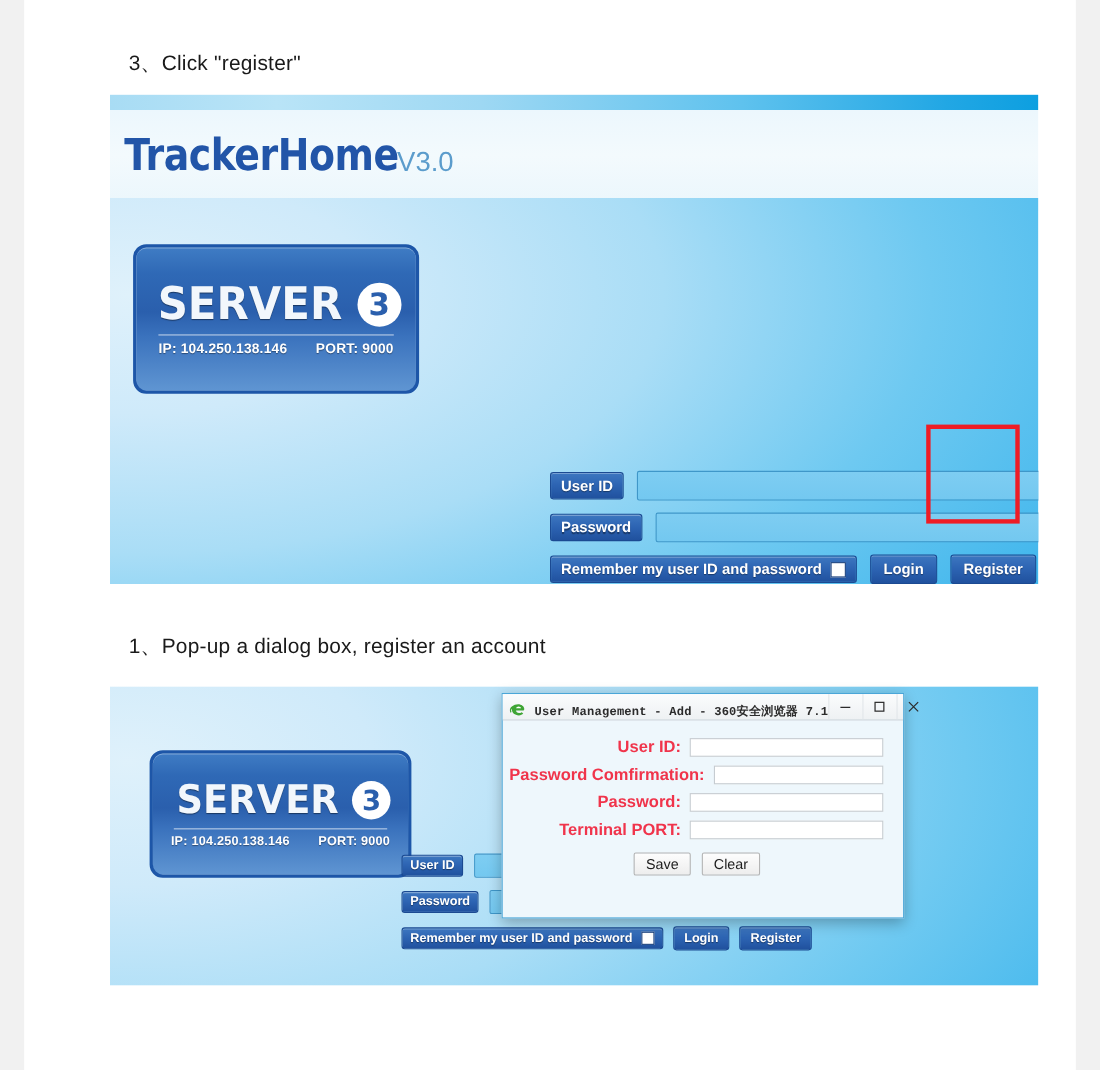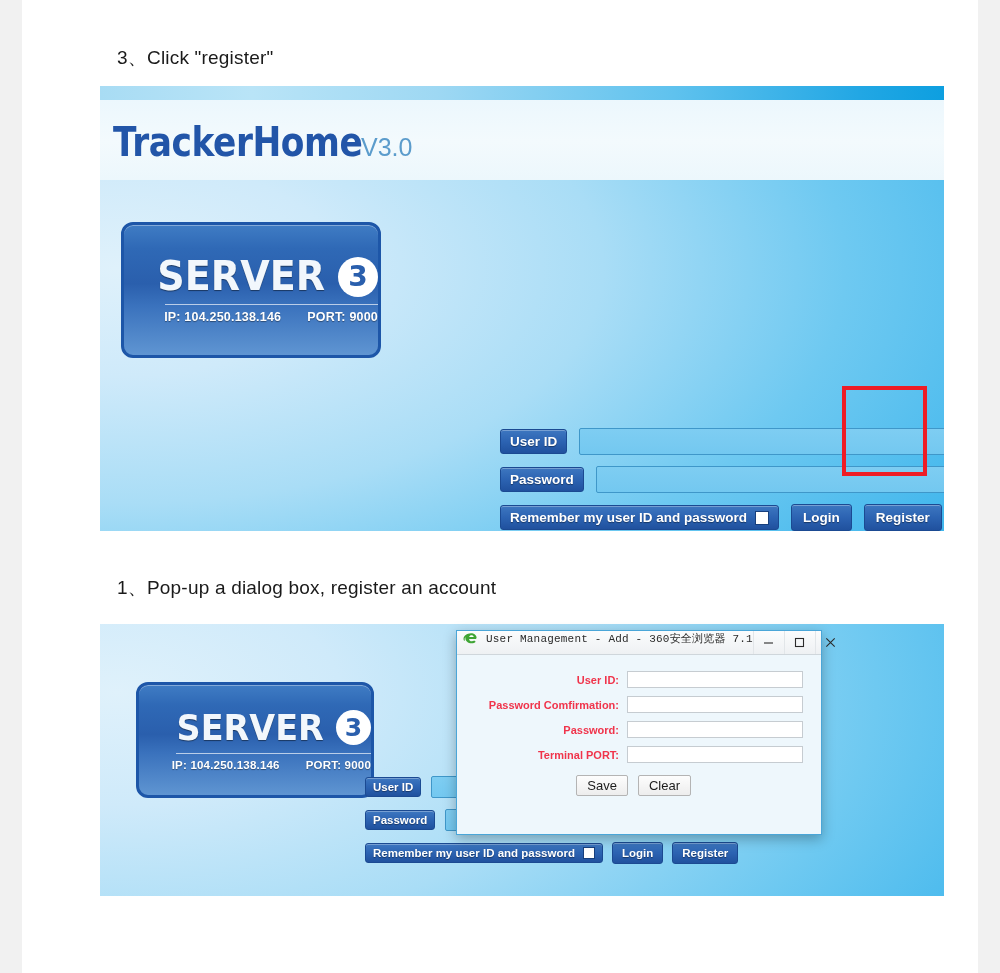--- a/index.html
+++ b/index.html
@@ -102,21 +102,21 @@
 
   
   .server-badge {
     position: absolute;
     border-radius: 12px;
     border: 3px solid #1d56a8;
     background: linear-gradient(to bottom, #3f7cc4 0%, #2f69b6 18%, #2a5fad 45%, #3a72bd 62%, #5f95d2 100%);
     box-shadow: inset 0 1px 0 rgba(255,255,255,.35);
     display: flex;
     flex-direction: column;
-    align-items: flex-end;
+    align-items: center;
     justify-content: center;
   }
   #badge-1 { left: 21px;  top: 42px;  width: 254px; height: 130px; }
   #badge-2 { left: 36px;  top: 58px;  width: 232px; height: 110px; }
   .badge-title-row {
     display: flex;
     align-items: center;
     gap: 7px;
   }
   .badge-title {
@@ -262,23 +262,24 @@
     background: #eef7fc;
     border: 1px solid #4aa6d8;
     box-sizing: border-box;
     box-shadow: 0 4px 12px rgba(0,0,0,.28);
   }
   .dialog-titlebar {
     height: 24px;
     background: linear-gradient(to bottom, #fbfcfd 0%, #eef1f3 100%);
     border-bottom: 1px solid #cfd6db;
     display: flex;
-    align-items: flex-start;
+    align-items: flex-end;
     padding-left: 6px;
     box-sizing: border-box;
+    font-weight: bold;
   }
   .browser-icon {
     width: 16px; height: 16px;
     flex: 0 0 16px;
     margin-right: 7px;
   }
   .dialog-title-text {
     font-family: "Liberation Mono", monospace;
     font-size: 11px;
     color: #2b2b2b;
@@ -310,21 +311,21 @@
     height: calc(100% - 24px);
   }
   .dlg-row {
     display: flex;
     align-items: center;
     justify-content: flex-end;
     margin-bottom: 8px;
   }
   .dlg-label {
     color: #f0344b;
-    font-size: 11px;
+    font-size: 15px;
     font-weight: 700;
     font-family: "Liberation Sans", sans-serif;
     text-align: right;
     margin-right: 8px;
     white-space: nowrap;
   }
   .dlg-input {
     width: 176px;
     height: 17px;
     background: #ffffff;

